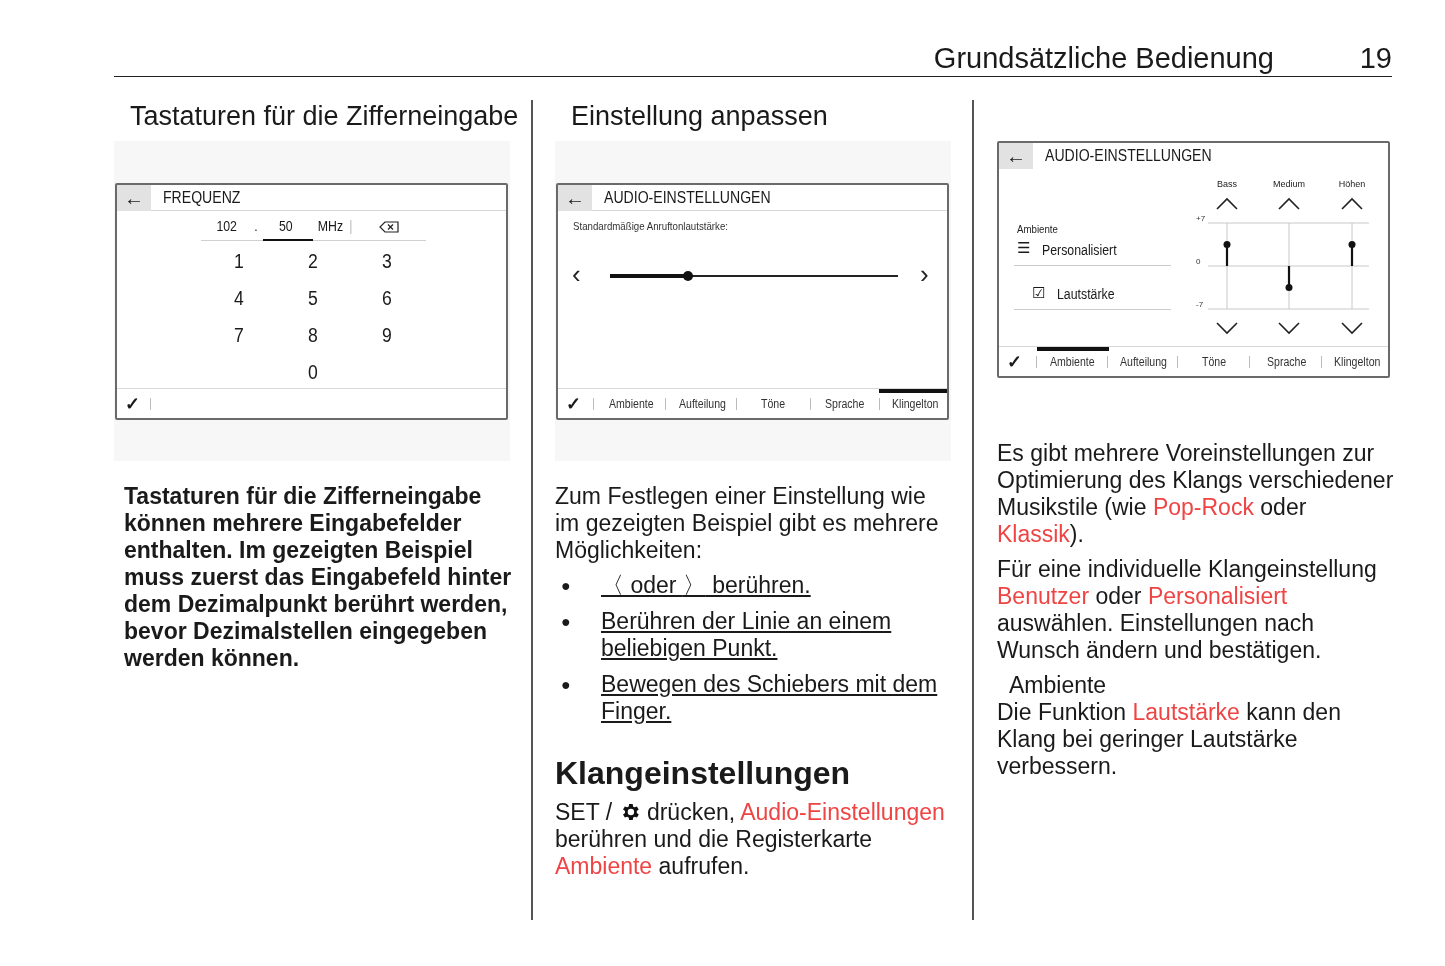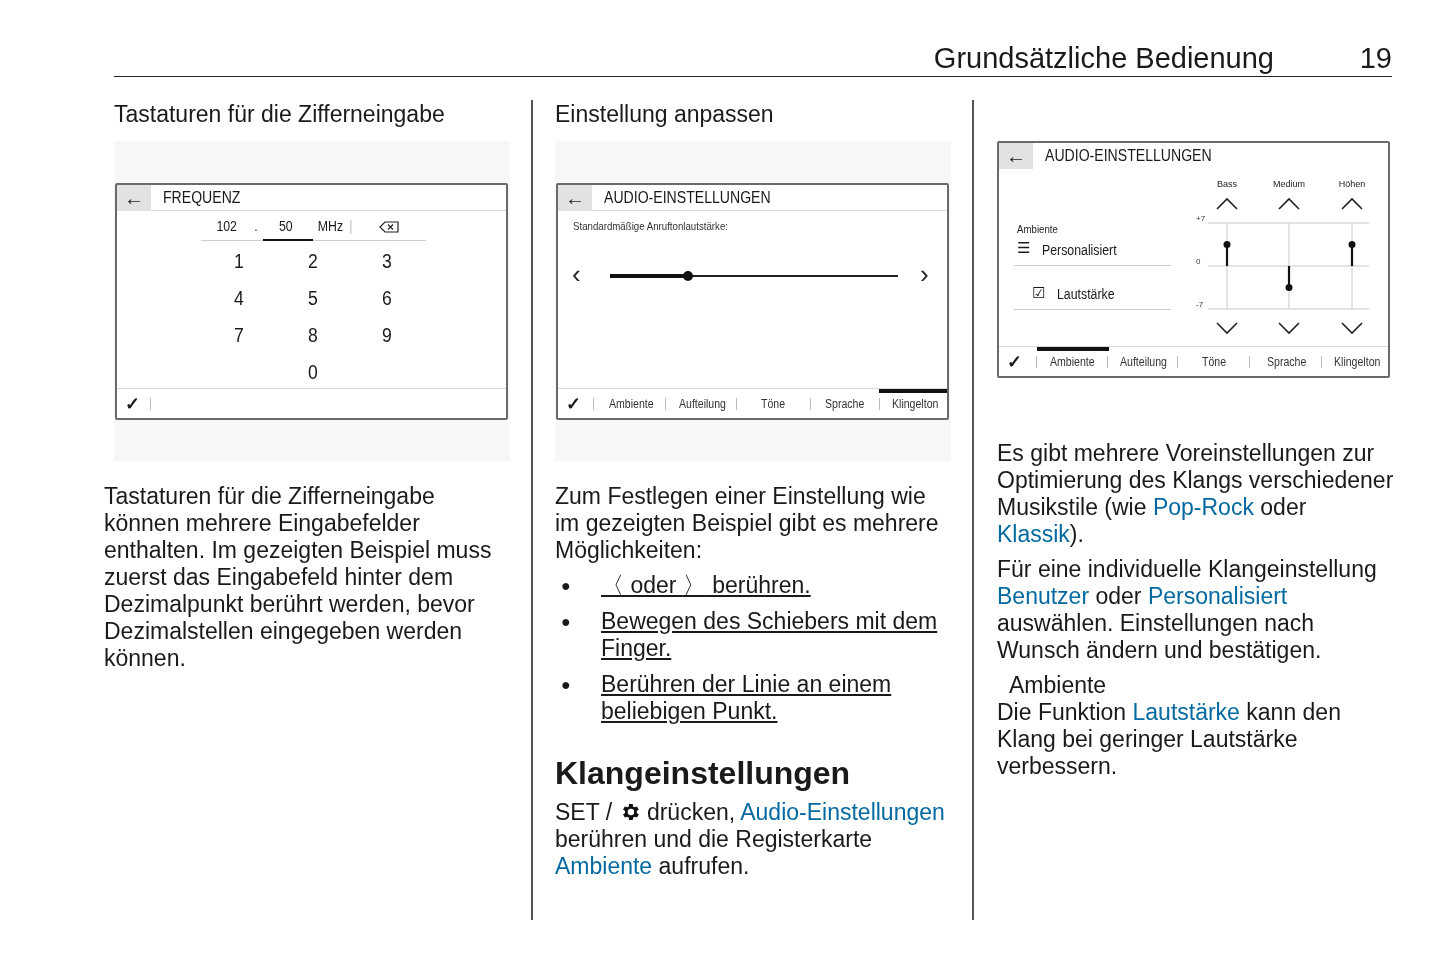--- a/index.html
+++ b/index.html
@@ -5,24 +5,24 @@
   * { box-sizing: border-box; margin: 0; padding: 0; }
   html, body { width: 1445px; height: 966px; background: #ffffff; overflow: hidden; }
   body { position: relative; font-family: "Liberation Sans", sans-serif; color: #1a1a1a; }
 
   .page-header { position: absolute; left: 114px; top: 40px; width: 1278px; height: 37px; border-bottom: 1.5px solid #222; }
   .page-header .title { position: absolute; right: 118px; top: 2px; font-size: 29px; }
   .page-header .pnum { position: absolute; right: 0; top: 2px; font-size: 29px; }
 
   .col-divider { position: absolute; top: 100px; width: 2px; height: 820px; background: #555; }
 
-  .col-heading { position: absolute; font-size: 23px; font-weight: normal; }
+  .col-heading { position: absolute; font-size: 27px; font-weight: normal; margin-left: 16px; }
 
   .body-text { position: absolute; font-size: 23px; line-height: 27px; }
-  .body-text b { font-weight: normal; color: #0369a1; }
+  .body-text b { font-weight: normal; color: #ef4444; }
   .body-text p { margin-bottom: 8px; }
 
   .bullets { list-style: none; }
   .bullets li { position: relative; padding-left: 46px; margin-bottom: 9px; text-decoration: underline; }
   .bullets li::before { content: "●"; position: absolute; left: 6px; top: 0; font-size: 16px; }
 
   .section-title { position: absolute; font-size: 32px; }
 
   .note { padding-left: 12px; }
 
@@ -97,21 +97,21 @@
   <span class="key" style="left:186px; top:139px;">8</span>
   <span class="key" style="left:260px; top:139px;">9</span>
   <span class="key" style="left:186px; top:176px;">0</span>
 
   <div class="footer">
     <span class="check">✓</span>
     <div class="sep" style="left:33px"></div>
   </div>
 </div>
 
-<div class="body-text" style="left:104px; top:483px; width:400px;">
+<div class="body-text" style="left:124px; top:483px; width:400px;font-weight:bold;">
   <p>Tastaturen für die Zifferneingabe können mehrere Eingabefelder enthalten. Im gezeigten Beispiel muss zuerst das Eingabefeld hinter dem Dezimalpunkt berührt werden, bevor Dezimalstellen eingegeben werden können.</p>
 </div>
 
 <div class="col-heading" style="left:555px; top:101px;">Einstellung anpassen</div>
 
 <div class="screen-bg" style="left:555px; top:141px; width:396px; height:320px;"></div>
 <div class="screen" style="left:556px; top:183px; width:393px; height:237px;">
   <div class="hdr">
     <div class="back">←</div>
     <span class="hdr-title">AUDIO-EINSTELLUNGEN</span>
@@ -137,22 +137,22 @@
     <span class="tab" style="left:267px;">Sprache</span>
     <div class="sep" style="left:321px"></div>
     <span class="tab" style="left:334px;">Klingelton</span>
   </div>
 </div>
 
 <div class="body-text" style="left:555px; top:483px; width:400px;">
   <p>Zum Festlegen einer Einstellung wie im gezeigten Beispiel gibt es mehrere Möglichkeiten:</p>
   <ul class="bullets">
     <li><span>〈</span><span> oder </span><span>〉</span><span> berühren.</span></li>
+    <li>Berühren der Linie an einem beliebigen Punkt.</li>
     <li>Bewegen des Schiebers mit dem Finger.</li>
-    <li>Berühren der Linie an einem beliebigen Punkt.</li>
   </ul>
 </div>
 
 <div class="section-title" style="left:555px; top:755px;font-weight:bold;">Klangeinstellungen</div>
 <div class="body-text" style="left:555px; top:799px; width:400px;">
   <p><span>SET / </span><svg width="22" height="22" viewBox="0 0 24 24" style="vertical-align:-3px">
         <path fill="#111" d="M19.4 13a7.5 7.5 0 0 0 0-2l2.1-1.6-2-3.5-2.5 1a7.6 7.6 0 0 0-1.7-1L15 3.2h-4l-.4 2.7a7.6 7.6 0 0 0-1.7 1l-2.5-1-2 3.5L6.6 11a7.5 7.5 0 0 0 0 2l-2.2 1.6 2 3.5 2.5-1a7.6 7.6 0 0 0 1.7 1l.4 2.7h4l.4-2.7a7.6 7.6 0 0 0 1.7-1l2.5 1 2-3.5zM13 15.5a3.5 3.5 0 1 1 0-7 3.5 3.5 0 0 1 0 7z"></path>
       </svg><span> drücken, </span><b>Audio-Einstellungen</b><span> berühren und die Registerkarte </span><b>Ambiente</b><span> aufrufen.</span></p>
 </div>
 

